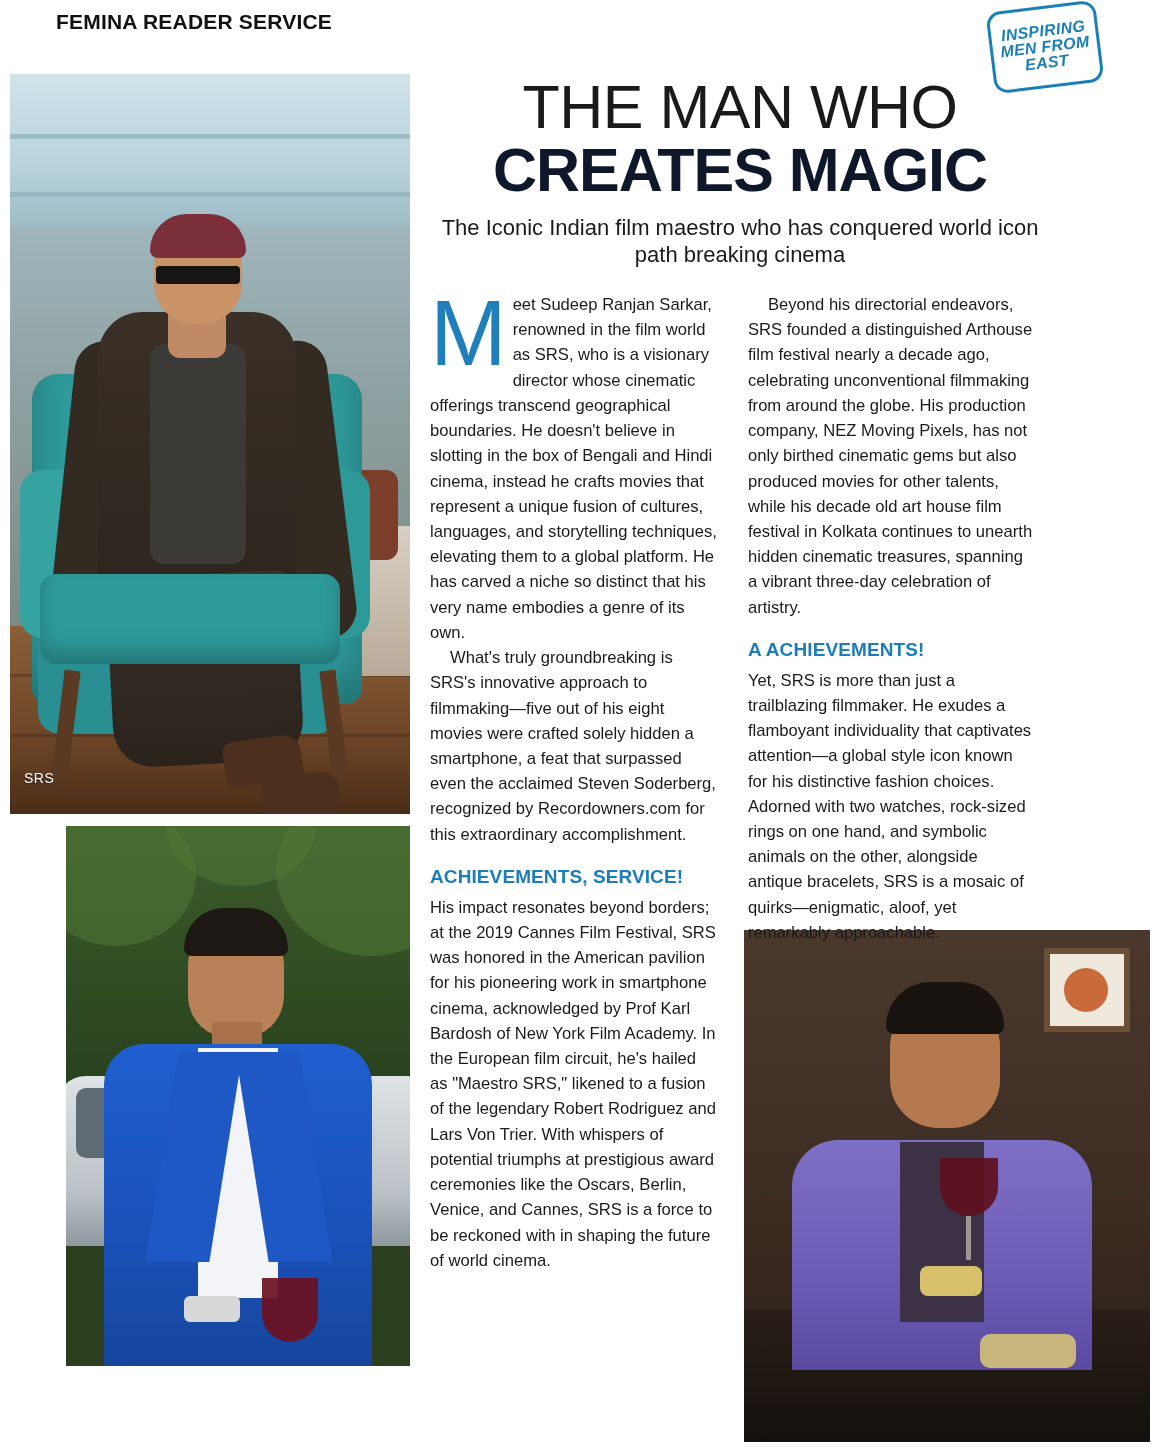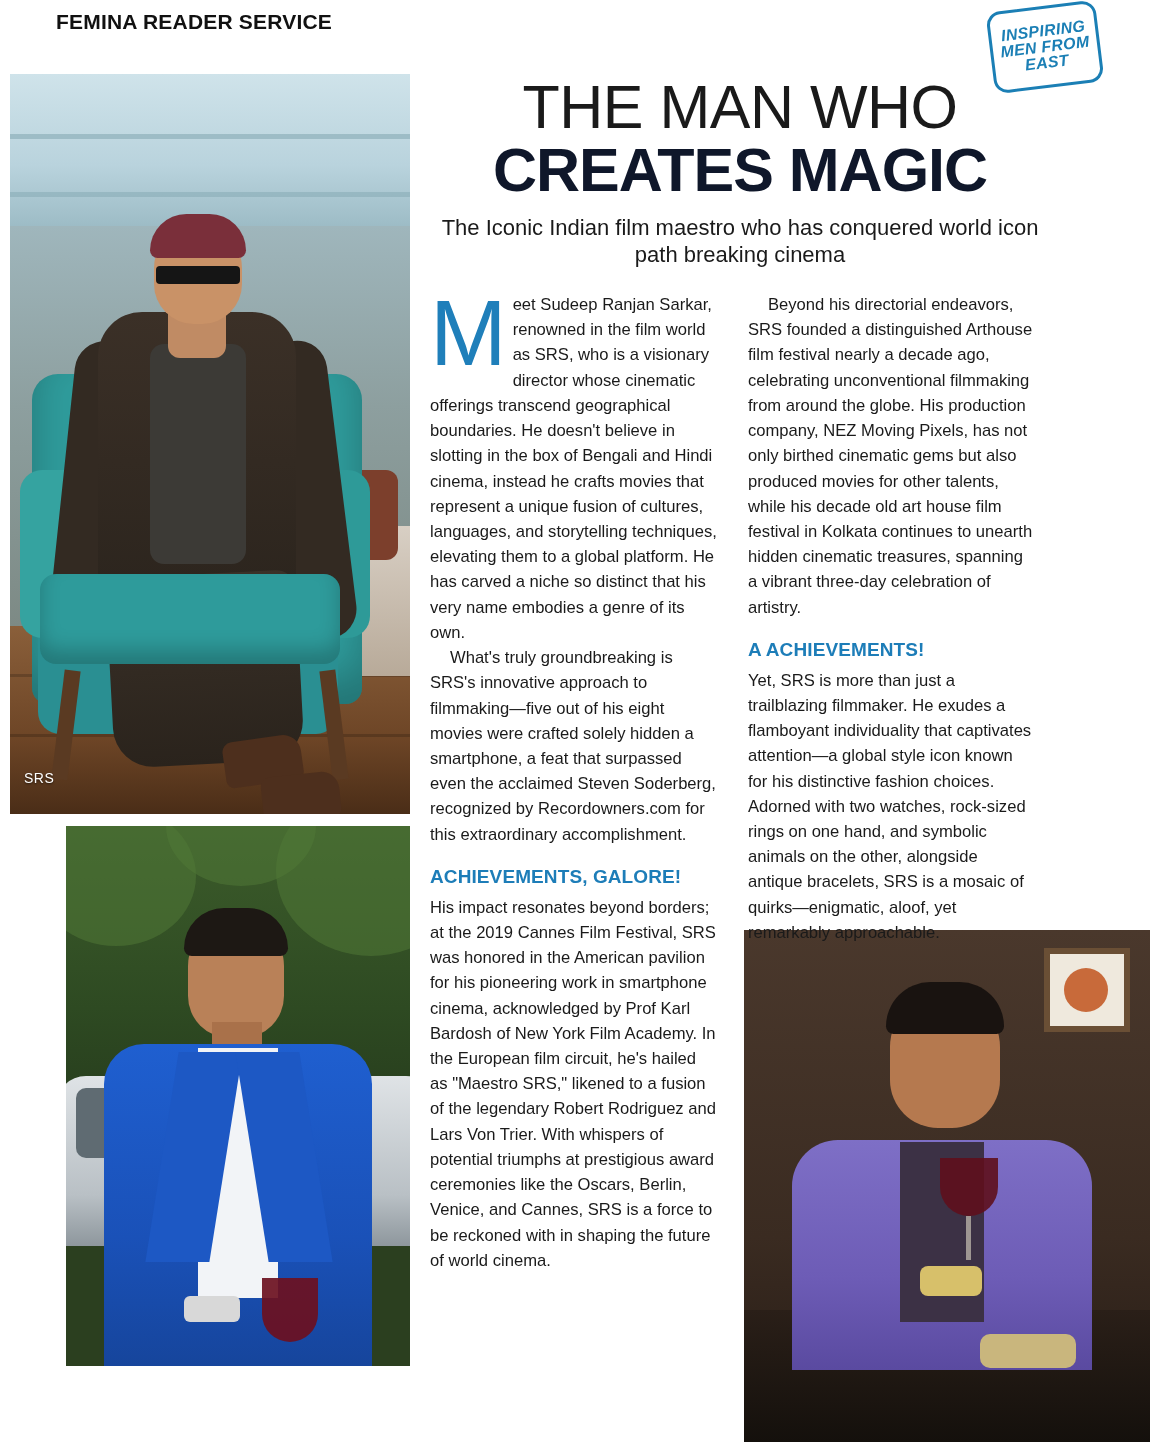--- a/index.html
+++ b/index.html
@@ -464,21 +464,21 @@
   <div class="headline-2">CREATES MAGIC</div>
   <div class="subhead">The Iconic Indian film maestro who has conquered world icon path breaking cinema</div>
 </div>
 
 <div class="col col-1">
   <div class="dropcap-para">
     <span class="dropcap">M</span>
     <p>eet Sudeep Ranjan Sarkar, renowned in the film world as SRS, who is a  visionary director whose cinematic offerings transcend geographical boundaries. He doesn't believe in slotting in the box of Bengali and Hindi cinema, instead he crafts movies that represent a unique fusion of cultures, languages, and storytelling techniques, elevating them to a global platform. He has carved a niche so distinct that his very name embodies a genre of its own.</p>
   </div>
   <p class="indent">What's truly groundbreaking is SRS's innovative approach to filmmaking—five out of his eight movies were crafted solely hidden a smartphone, a feat that surpassed even the acclaimed Steven Soderberg, recognized by Recordowners.com for this extraordinary accomplishment.</p>
-  <div class="section-head">ACHIEVEMENTS, GALORE!</div>
+  <div class="section-head">ACHIEVEMENTS, SERVICE!</div>
   <p>His impact resonates beyond borders; at the 2019 Cannes Film Festival, SRS was honored in the American pavilion for his pioneering work in smartphone cinema, acknowledged by Prof Karl Bardosh of New York Film Academy. In the European film circuit, he's hailed as "Maestro SRS," likened to a fusion of the legendary Robert Rodriguez and Lars Von Trier. With whispers of potential triumphs at prestigious award ceremonies like the Oscars, Berlin, Venice, and Cannes, SRS is a force to be reckoned with in shaping the future of world cinema.</p>
 </div>
 
 <div class="col col-2">
   <p class="indent">Beyond his directorial endeavors, SRS founded a distinguished Arthouse film festival nearly a decade ago, celebrating unconventional filmmaking from around the globe. His production company, NEZ Moving Pixels, has not only birthed cinematic gems but also produced movies for other talents, while his decade old art house film festival in Kolkata continues to unearth hidden cinematic treasures, spanning a vibrant three-day celebration of artistry.</p>
   <div class="section-head">A ACHIEVEMENTS!</div>
   <p>Yet, SRS is more than just a trailblazing filmmaker. He exudes a flamboyant individuality that captivates attention—a global style icon known for his distinctive fashion choices. Adorned with two watches, rock-sized rings on one hand, and symbolic animals on the other, alongside antique bracelets, SRS is a mosaic of quirks—enigmatic, aloof, yet remarkably approachable.</p>
 </div>
 
 </body></html>

